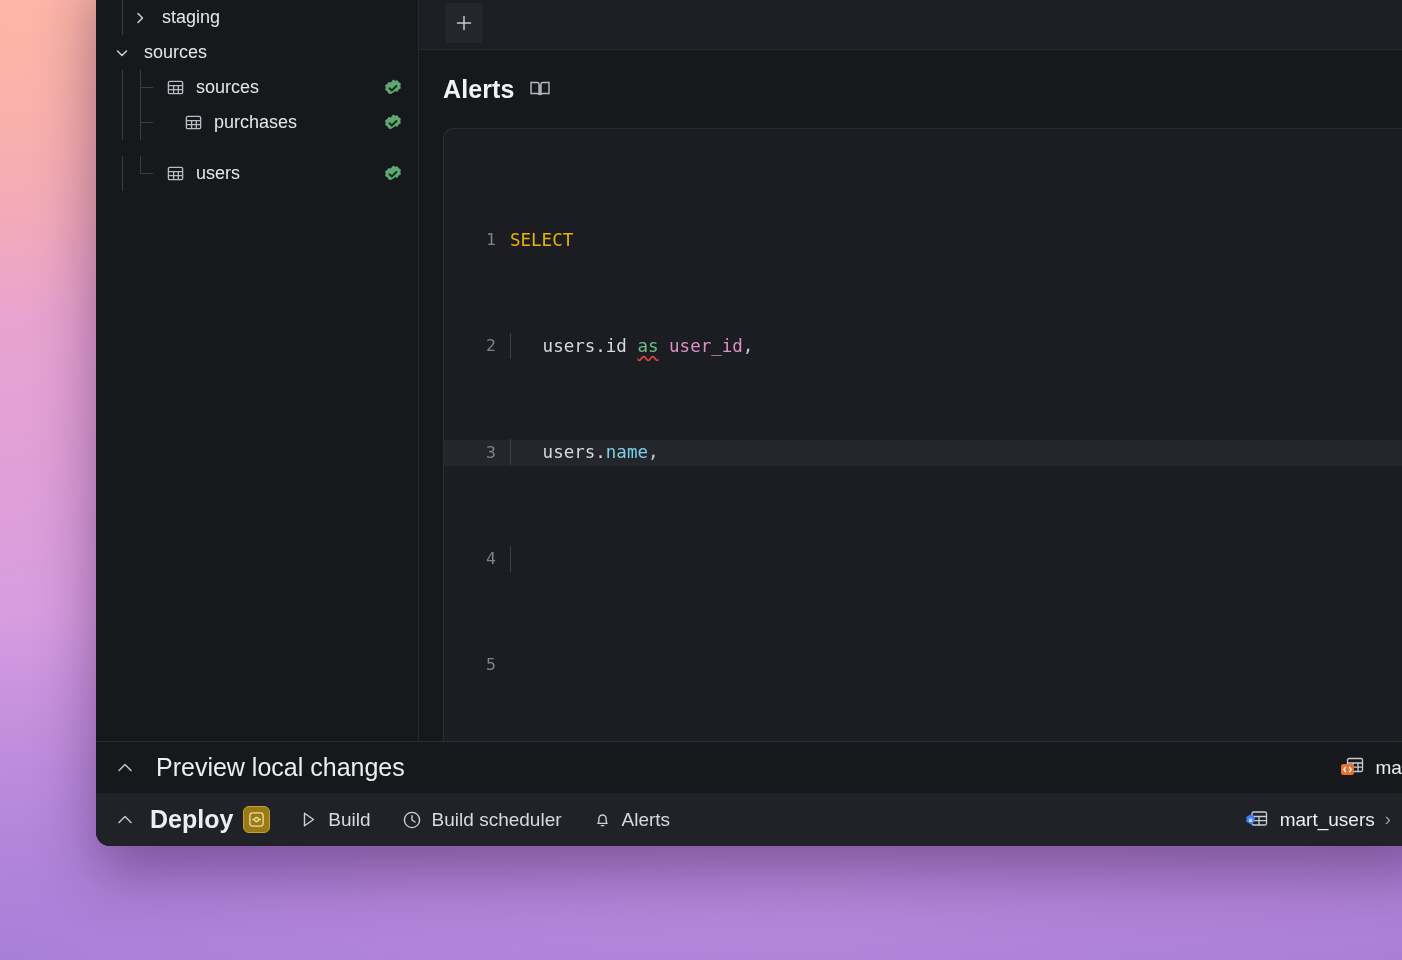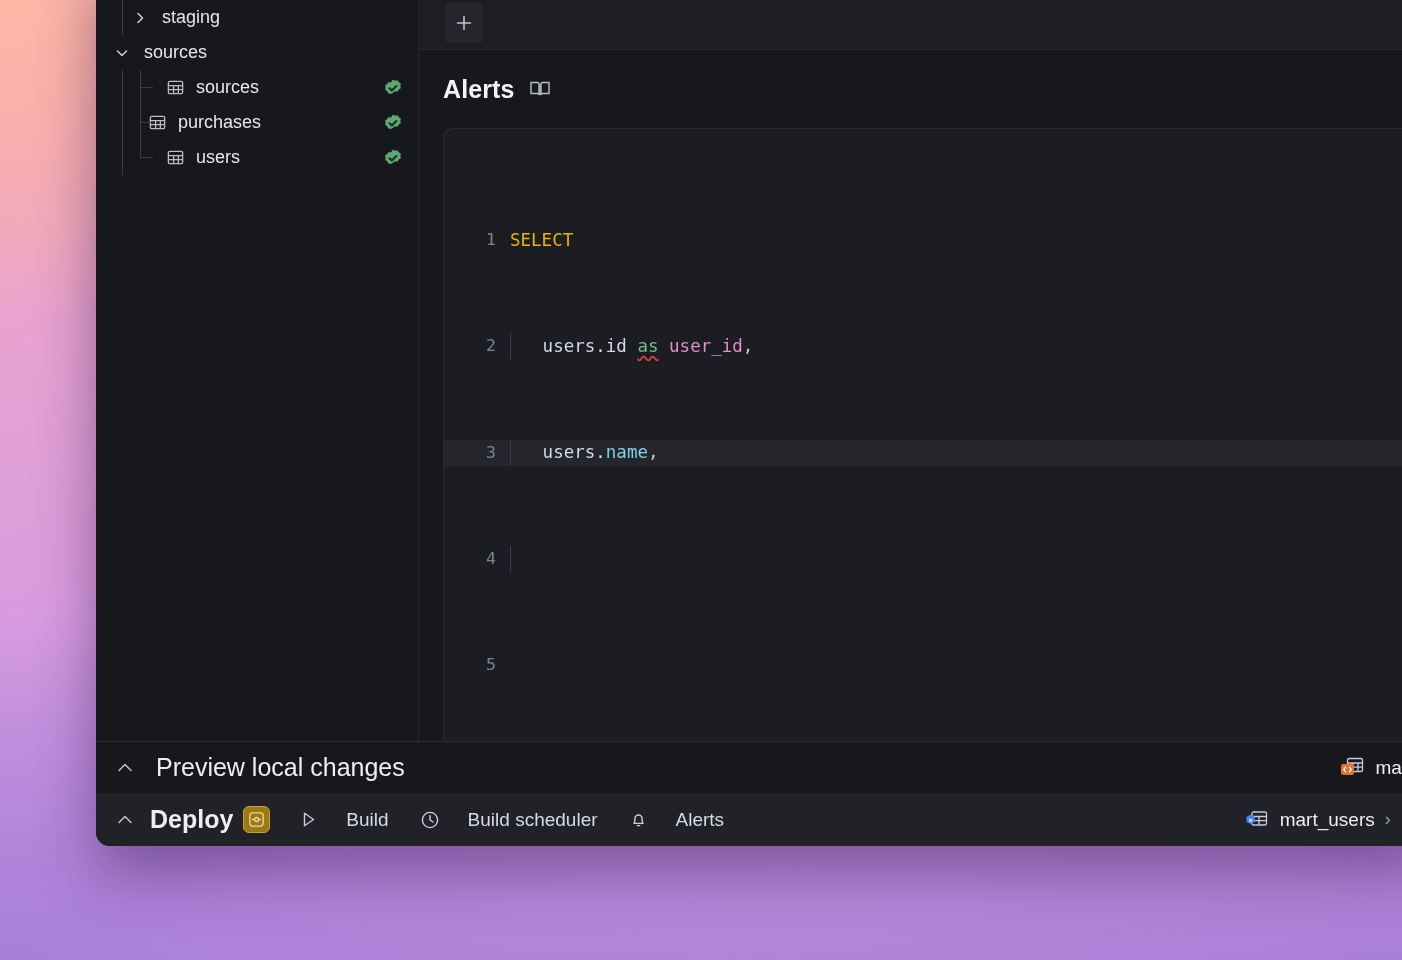--- a/index.html
+++ b/index.html
@@ -232,21 +232,21 @@
     display: flex; align-items: center; justify-content: center;
     color: #c2c5cc;
     background: none; border: none; cursor: pointer;
     flex: 0 0 30px;
   }
 
   .bar-label { font-size: 25px; color: #eceef1; white-space: nowrap; }
   .bar-label.bold { font-weight: bold; }
 
   .bar-item {
-    display: flex; align-items: center; gap: 27px;
+    display: flex; align-items: center; gap: 9px;
     padding: 4px 6px;
     border-radius: 5px;
     cursor: pointer;
     color: #d7dae0;
     font-size: 19px;
     white-space: nowrap;
   }
   .bar-item .gi { display: flex; color: #cdd0d7; }
 
   .spacer { flex: 1 1 auto; }
@@ -311,40 +311,40 @@
             </div>
             <span class="label">sources</span>
             <span class="status-badge">
               <svg width="22" height="22" viewBox="0 0 24 24">
                 <path fill="#5fa874" d="M12 1.8l2.3 1.35 2.6-.5 1.35 2.3 2.3 1.35-.5 2.6.5 2.6-2.3 1.35-1.35 2.3-2.6-.5L12 16.2l-2.3 1.35-2.6-.5-1.35-2.3L3.45 13.4l.5-2.6-.5-2.6L5.75 6.85 7.1 4.55l2.6.5z" transform="translate(0,0.9)"></path>
                 <path d="M8.2 12.3l2.5 2.5 5-5" stroke="#18301f" stroke-width="2.2" fill="none" stroke-linecap="round" stroke-linejoin="round"></path>
               </svg>
             </span>
           </div>
 
-          <div class="tree-row" style="padding-left:28px;">
+          <div class="tree-row" style="padding-left:64px;">
             <div class="indent-guide" style="left:26px;"></div>
             <div class="indent-guide" style="left:44px;"></div>
             <div class="leaf-connector" style="left:44px;top:17px;"></div>
             <div class="icon-slot" style="margin-left:22px;">
               <svg width="19" height="19" viewBox="0 0 20 20" fill="none" stroke="#b9bcc3" stroke-width="1.4">
                 <rect x="2.5" y="3.5" width="15" height="13" rx="1.6"></rect>
                 <path d="M2.5 8h15M2.5 12.2h15M8 8v8.5M13 8v8.5"></path>
               </svg>
             </div>
             <span class="label">purchases</span>
             <span class="status-badge">
               <svg width="22" height="22" viewBox="0 0 24 24">
                 <path fill="#5fa874" d="M12 1.8l2.3 1.35 2.6-.5 1.35 2.3 2.3 1.35-.5 2.6.5 2.6-2.3 1.35-1.35 2.3-2.6-.5L12 16.2l-2.3 1.35-2.6-.5-1.35-2.3L3.45 13.4l.5-2.6-.5-2.6L5.75 6.85 7.1 4.55l2.6.5z" transform="translate(0,0.9)"></path>
                 <path d="M8.2 12.3l2.5 2.5 5-5" stroke="#18301f" stroke-width="2.2" fill="none" stroke-linecap="round" stroke-linejoin="round"></path>
               </svg>
             </span>
           </div>
 
-          <div class="tree-row" style="padding-left:46px;">
+          <div class="tree-row" style="padding-left:46px;margin-top:16px;">
             <div class="indent-guide" style="left:26px;"></div>
             <div class="indent-guide" style="left:44px;height:18px;top:0;bottom:auto;"></div>
             <div class="leaf-connector" style="left:44px;top:17px;"></div>
             <div class="icon-slot" style="margin-left:22px;">
               <svg width="19" height="19" viewBox="0 0 20 20" fill="none" stroke="#b9bcc3" stroke-width="1.4">
                 <rect x="2.5" y="3.5" width="15" height="13" rx="1.6"></rect>
                 <path d="M2.5 8h15M2.5 12.2h15M8 8v8.5M13 8v8.5"></path>
               </svg>
             </div>
             <span class="label">users</span>

